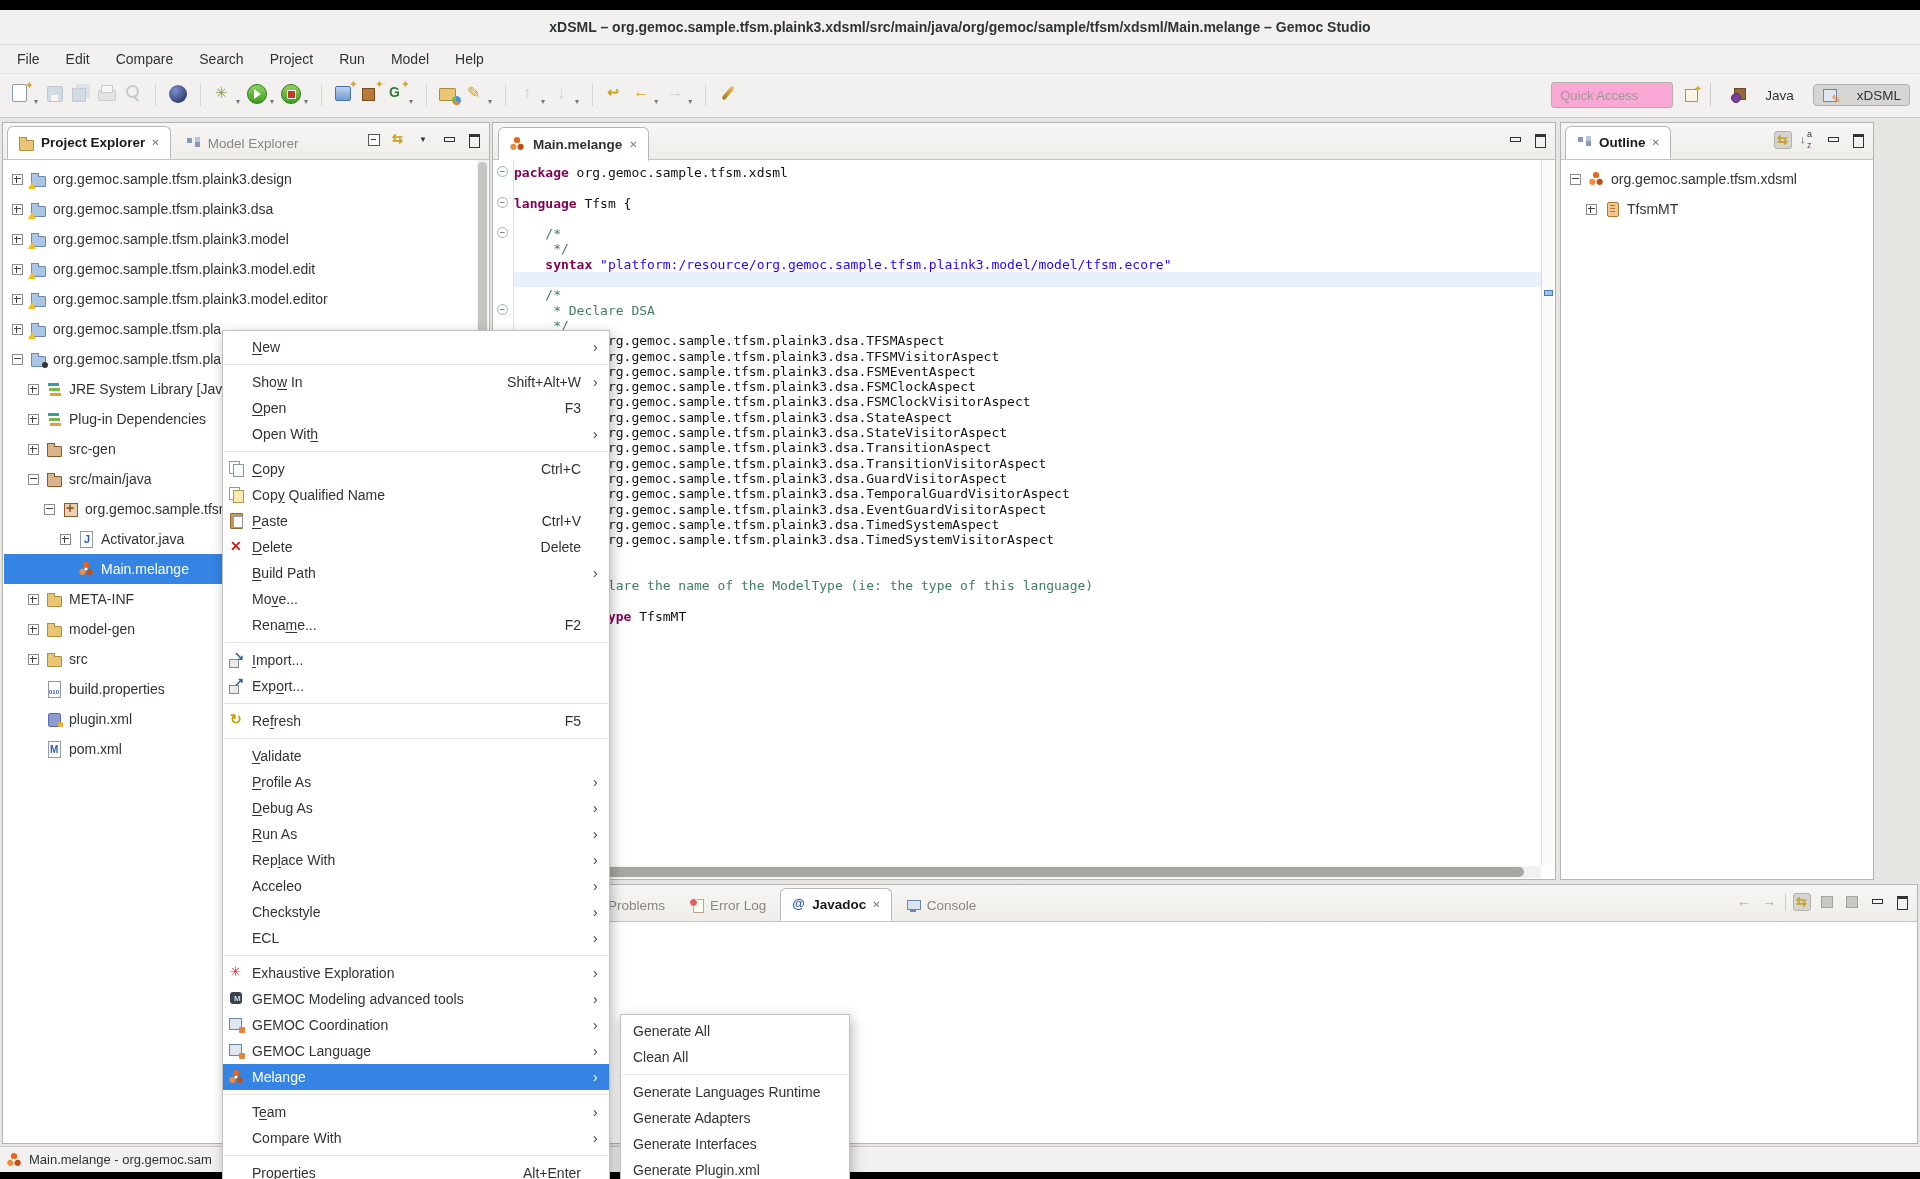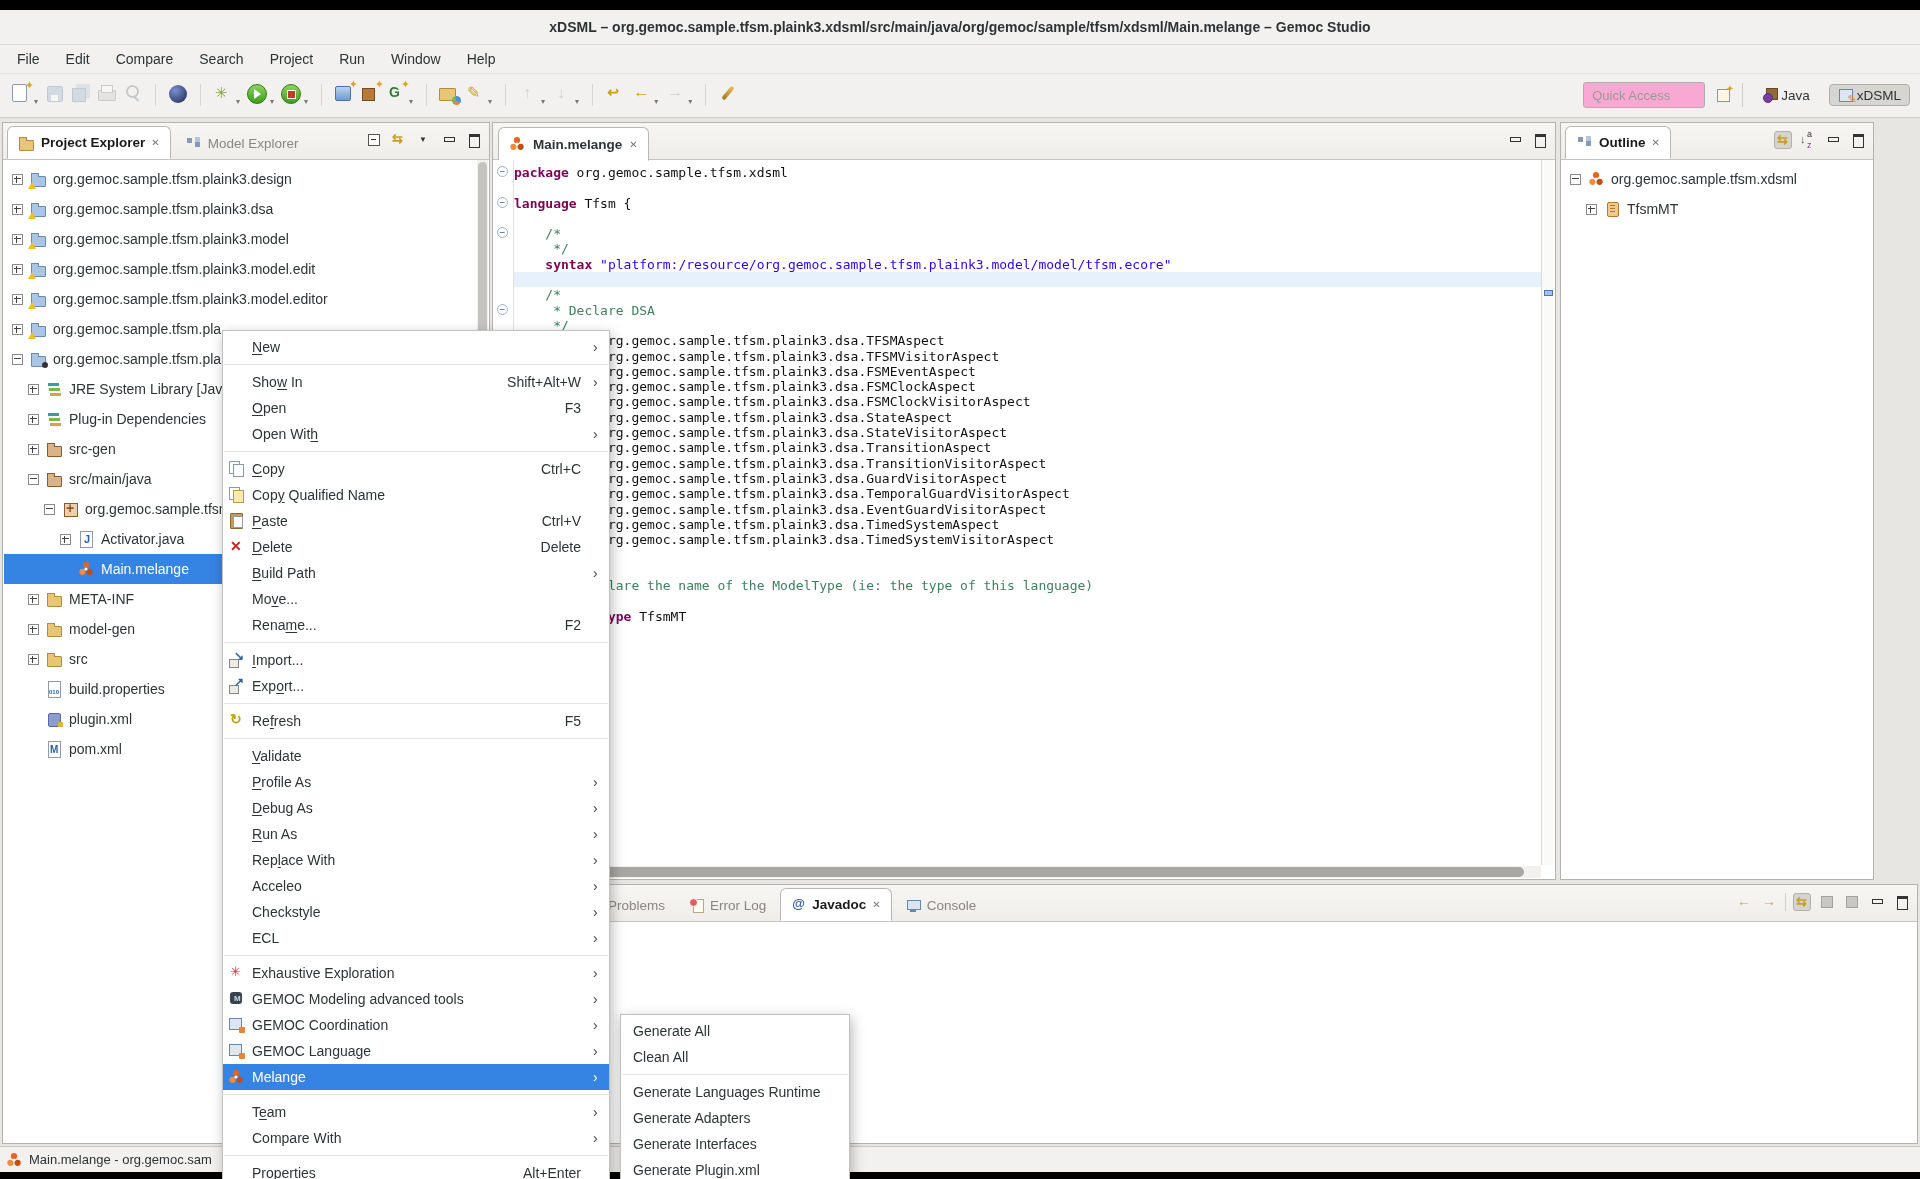--- a/index.html
+++ b/index.html
@@ -47,21 +47,21 @@
   .tb-back::before{content:"←";position:absolute;left:5px;top:1px;color:#d4a017;font-weight:bold;font-size:16px}
   .tb-forward::before{content:"→";position:absolute;left:5px;top:1px;color:#9a9a9a;font-weight:bold;font-size:16px}
   .tb-pin-editor::before{content:"";position:absolute;left:11px;top:3px;width:4px;height:16px;background:linear-gradient(#e8c060,#a87820);border-radius:2px;transform:rotate(40deg)}
   #tb-right{position:absolute;right:10px;top:8px;display:flex;align-items:center;gap:10px}
   #quick-access{width:104px;height:24px;border:1px solid #b1afab;border-radius:3px;padding:0 8px;font-size:13px;font-family:"Liberation Sans",sans-serif;color:#444;background:#f9a8d4}
   #quick-access::placeholder{color:#9a9996}
   .pi{width:17px;height:16px;position:relative;display:inline-block}
   .pi-open::before{content:"";position:absolute;left:2px;top:2px;width:11px;height:11px;background:#fdf6e3;border:1px solid #8a96a8}
   .pi-open::after{content:"✦";position:absolute;right:-2px;top:-4px;color:#d9a62e;font-size:10px}
   .vline{width:1px;height:24px;background:#cfcdc9}
-  .persp{display:flex;align-items:center;gap:2px;padding:3px 9px;border-radius:4px;font-size:13.5px}
+  .persp{display:flex;align-items:center;gap:18px;padding:3px 9px;border-radius:4px;font-size:13.5px}
   .persp.active{background:#d7d5d1;border:1px solid #b1afab;padding:2px 8px}
   .pi-java::before{content:"";position:absolute;left:4px;top:1px;width:10px;height:10px;background:#8f6a3a;border:1px solid #6a4a20}
   .pi-java::after{content:"";position:absolute;left:1px;bottom:0;width:8px;height:8px;border-radius:50%;background:#7a3f9d;border:1px solid #5a2a7a}
   .pi-xdsml::before{content:"";position:absolute;left:1px;top:2px;width:12px;height:11px;background:#dfe6ee;border:1px solid #6a87a8}
   .pi-xdsml::after{content:"✎";position:absolute;right:-2px;bottom:-3px;color:#e8833a;font-size:11px}
 
   
   #workbench{position:absolute;top:118px;left:0;width:1920px;height:1028px;background:#e8e6e3}
   .panel{position:absolute;background:#fff;border:1px solid #b5b3af;box-sizing:border-box}
   #pe-panel{left:2px;top:4px;width:488px;height:1022px}
@@ -189,21 +189,21 @@
 
 <div id="titlebar">xDSML – org.gemoc.sample.tfsm.plaink3.xdsml/src/main/java/org/gemoc/sample/tfsm/xdsml/Main.melange – Gemoc Studio</div>
 
 <div id="menubar">
     <span class="mb-item">File</span>
     <span class="mb-item">Edit</span>
     <span class="mb-item">Compare</span>
     <span class="mb-item">Search</span>
     <span class="mb-item">Project</span>
     <span class="mb-item">Run</span>
-    <span class="mb-item">Window</span>
+    <span class="mb-item">Model</span>
     <span class="mb-item">Help</span>
   </div>
 
 <div id="toolbar">
   <span id="tb-buttons"><span class="tbtn tb-new-wizard"></span><span class="chev">▾</span><span class="tbtn tb-save dis"></span><span class="tbtn tb-save-all dis"></span><span class="tbtn tb-print dis"></span><span class="tbtn tb-search-dialog dis"></span><span class="tsep"></span><span class="tbtn tb-osgi-console"></span><span class="tsep"></span><span class="tbtn tb-debug"></span><span class="chev">▾</span><span class="tbtn tb-run"></span><span class="chev">▾</span><span class="tbtn tb-external-tools"></span><span class="chev">▾</span><span class="tsep"></span><span class="tbtn tb-new-gemoc-project"></span><span class="tbtn tb-new-package"></span><span class="tbtn tb-new-gemoc-language"></span><span class="chev">▾</span><span class="tsep"></span><span class="tbtn tb-open-plugin-artifact"></span><span class="tbtn tb-search"></span><span class="chev">▾</span><span class="tsep"></span><span class="tbtn tb-previous-annotation dis"></span><span class="chev dis">▾</span><span class="tbtn tb-next-annotation dis"></span><span class="chev dis">▾</span><span class="tsep"></span><span class="tbtn tb-last-edit-location"></span><span class="tbtn tb-back"></span><span class="chev">▾</span><span class="tbtn tb-forward dis"></span><span class="chev dis">▾</span><span class="tsep"></span><span class="tbtn tb-pin-editor"></span></span>
   <span id="tb-right">
     <input id="quick-access" placeholder="Quick Access" style="">
     <span class="pi pi-open"></span>
     <span class="vline"></span>
     <span class="persp">

